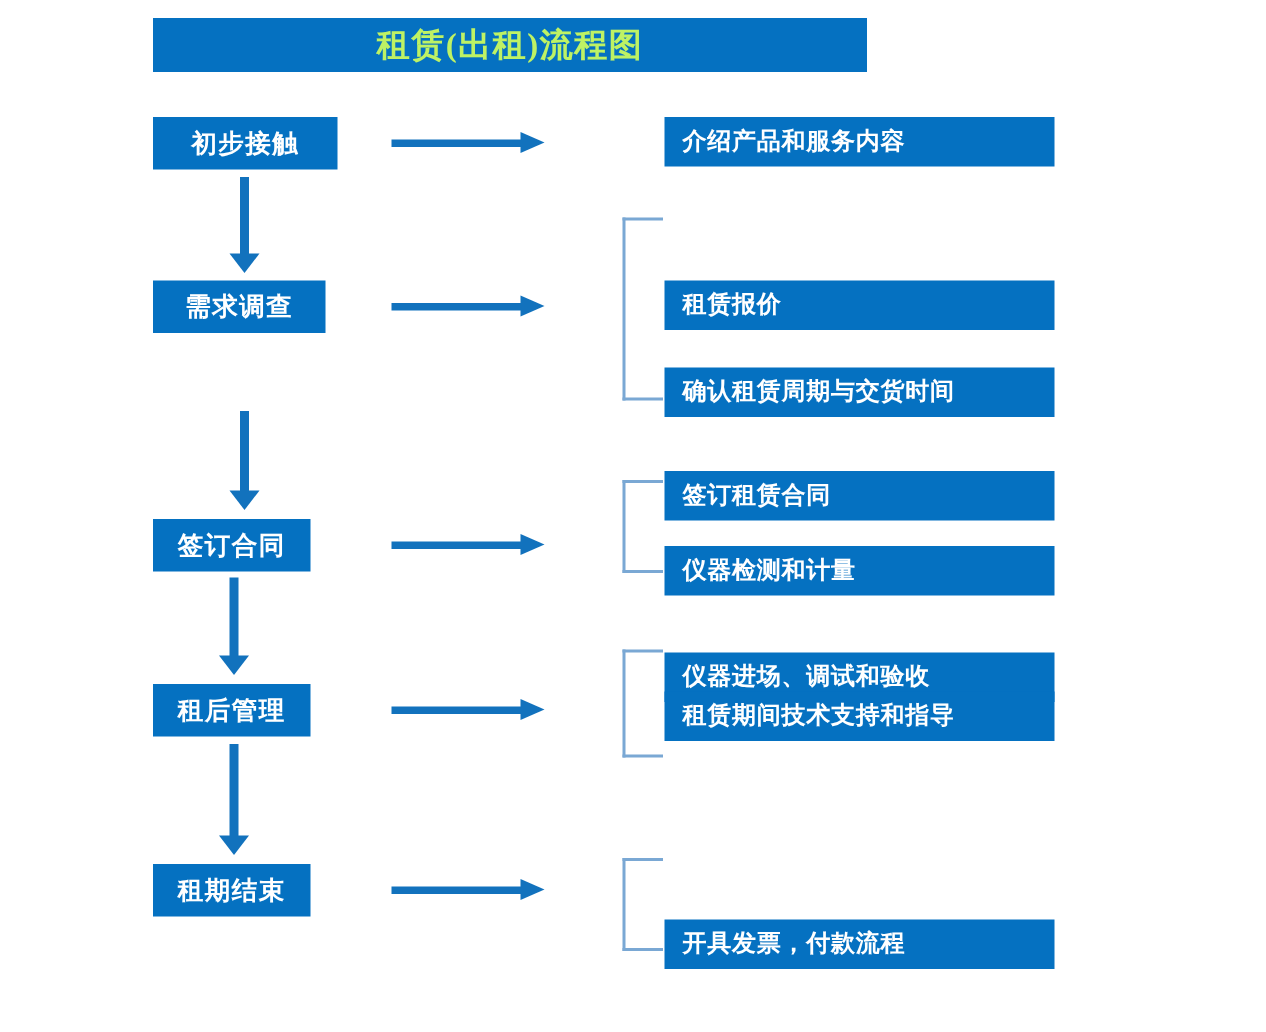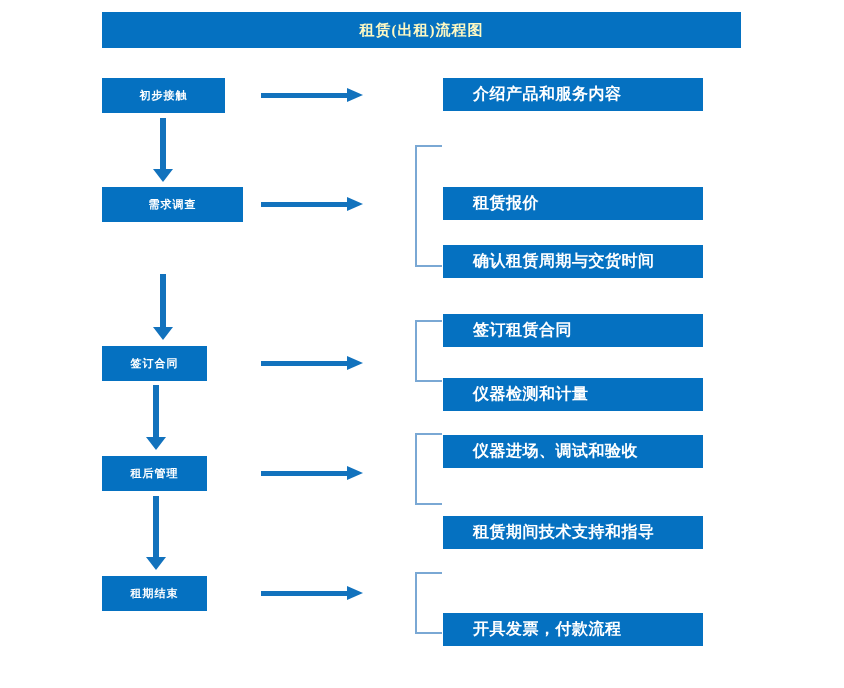--- a/index.html
+++ b/index.html
@@ -8,48 +8,48 @@
     width:844px;height:688px;
     background:#ffffff;
     font-family:"Liberation Serif","DejaVu Serif",serif;
     overflow:hidden;
   }
   #canvas{position:relative;width:844px;height:688px;}
 
   
   .title-bar{
     position:absolute;
-    left:102px;top:12px;width:639px;height:36px;
+    left:102px;top:12px;width:476px;height:36px;
     background:#0571c1;
-    color:#fef9c3;
-    font-size:15px;font-weight:bold;
+    color:#bef264;
+    font-size:22px;font-weight:bold;
     display:flex;align-items:center;justify-content:center;
     letter-spacing:1px;
   }
 
   
   .stage-box{
     position:absolute;
     height:35px;
     background:#0571c1;
     color:#ffffff;
-    font-size:11px;font-weight:bold;
+    font-size:17px;font-weight:bold;
     display:flex;align-items:center;justify-content:center;
     letter-spacing:1px;
   }
 
   
   .detail-box{
     position:absolute;
     left:443px;width:260px;height:33px;
     background:#0571c1;
     color:#ffffff;
     font-size:16px;font-weight:bold;
     display:flex;align-items:center;
-    padding-left:30px;
+    padding-left:12px;
     box-sizing:border-box;
     letter-spacing:0.5px;
   }
 
   
   .h-arrow{position:absolute;height:14px;width:102px;}
   .h-arrow .shaft{
     position:absolute;left:0;top:5px;
     width:88px;height:5px;background:#1272bd;
   }
@@ -85,21 +85,21 @@
 </style>
 </head>
 <body>
 
 <div id="canvas">
 
   <div class="title-bar">租赁(出租)流程图</div>
 
   <div class="stage-box" style="left:102px;top:78px;width:123px;">初步接触</div>
 
-  <div class="stage-box" style="left:102px;top:187px;width:141px;">需求调查</div>
+  <div class="stage-box" style="left:102px;top:187px;width:115px;">需求调查</div>
 
   <div class="stage-box" style="left:102px;top:346px;width:105px;">签订合同</div>
 
   <div class="stage-box" style="left:102px;top:456px;width:105px;">租后管理</div>
 
   <div class="stage-box" style="left:102px;top:576px;width:105px;">租期结束</div>
 
   <div class="v-arrow" style="left:153px;top:118px;height:64px;">
     <div class="shaft" style="height:52px;"></div>
     <div class="head" style="top:51px;"></div>
@@ -148,22 +148,22 @@
 
   <div class="detail-box" style="top:78px;">介绍产品和服务内容</div>
 
 
   <div class="detail-box" style="top:187px;">租赁报价</div>
 
   <div class="detail-box" style="top:314px;">签订租赁合同</div>
 
   <div class="detail-box" style="top:245px;">确认租赁周期与交货时间</div>
 
-  <div class="detail-box" style="top:364px;margin-top:14px;">仪器检测和计量</div>
+  <div class="detail-box" style="top:364px;">仪器检测和计量</div>
 
   <div class="detail-box" style="top:435px;">仪器进场、调试和验收</div>
 
-  <div class="detail-box" style="top:516px;">租赁期间技术支持和指导</div>
+  <div class="detail-box" style="top:461px;">租赁期间技术支持和指导</div>
 
 
   <div class="detail-box" style="top:613px;text-align:right;">开具发票，付款流程</div>
 
 </div>
 
 </body></html>

